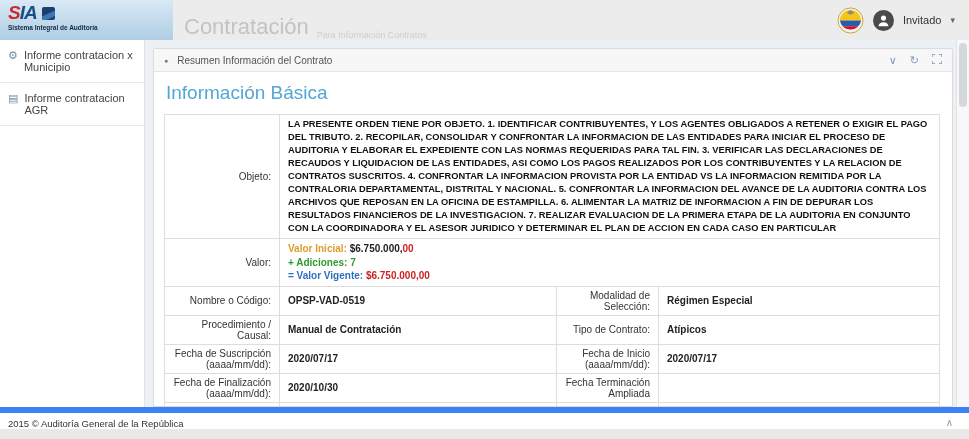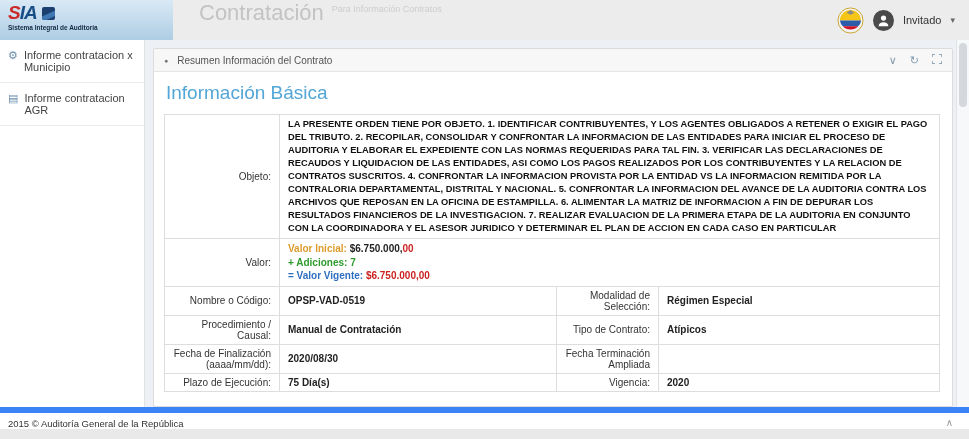--- a/index.html
+++ b/index.html
@@ -9,21 +9,21 @@
   
   .header { height: 40px; display: flex; background: #ececec; }
   .logo-area { width: 173px; background: linear-gradient(#d9e9f5, #aecde4); padding: 3px 8px 2px 8px; flex: 0 0 auto; }
   .logo-row { display: flex; align-items: center; gap: 5px; }
   .sia-text { font-size: 19px; font-weight: bold; font-style: italic; line-height: 20px; letter-spacing: -1px; }
   .sia-s { color: #cc2a2a; }
   .sia-ia { color: #174e86; }
   .sia-mark { width: 13px; height: 13px; background: #1b3f6e; border-radius: 2px; position: relative; overflow: hidden; }
   .sia-mark::after { content:""; position:absolute; left:-3px; top:6px; width:22px; height:5px; background:#3f77b3; transform:rotate(-25deg); }
   .logo-subtitle { font-size: 6.5px; color: #12283f; font-weight: bold; margin-top: 1px; white-space: nowrap; }
-  .header-title-wrap { flex: 1; display: flex; align-items: flex-start; padding-left: 26px; overflow: hidden; }
+  .header-title-wrap { flex: 1; display: flex; align-items: flex-end; padding-left: 11px; overflow: hidden; }
   .page-title { font-size: 22px; color: #c3c3c3; font-weight: 400; white-space: nowrap; }
   .page-subtitle { font-size: 9px; color: #cdcdcd; margin-left: 8px; margin-top: 4px; white-space: nowrap; }
   .header-right { display: flex; align-items: center; gap: 9px; padding-right: 14px; flex: 0 0 auto; }
   .coat { width: 27px; height: 27px; }
   .avatar { width: 21px; height: 21px; border-radius: 50%; background: #4a4a4a; display:flex; align-items:center; justify-content:center; }
   .user-name { font-size: 11px; color: #333; }
   .caret { font-size: 9px; color: #666; }
 
   
   .body-row { display: flex; height: 367px; }
@@ -155,22 +155,28 @@
             <td class="lbl">Modalidad de Selección:</td>
             <td class="val">Régimen Especial</td>
           </tr>
           <tr>
             <td class="lbl">Procedimiento / Causal:</td>
             <td class="val">Manual de Contratación</td>
             <td class="lbl">Tipo de Contrato:</td>
             <td class="val">Atípicos</td>
           </tr>
           <tr>
+            <td class="lbl">Fecha de Suscripción (aaaa/mm/dd):</td>
+            <td class="val">2020/07/17</td>
+            <td class="lbl">Fecha de Inicio (aaaa/mm/dd):</td>
+            <td class="val">2020/07/17</td>
+          </tr>
+          <tr>
             <td class="lbl">Fecha de Finalización (aaaa/mm/dd):</td>
-            <td class="val">2020/08/30</td>
+            <td class="val">2020/10/30</td>
             <td class="lbl">Fecha Terminación Ampliada</td>
             <td class="val"></td>
           </tr>
           <tr>
             <td class="lbl">Plazo de Ejecución:</td>
             <td class="val">75 Día(s)</td>
             <td class="lbl">Vigencia:</td>
             <td class="val">2020</td>
           </tr>
 

